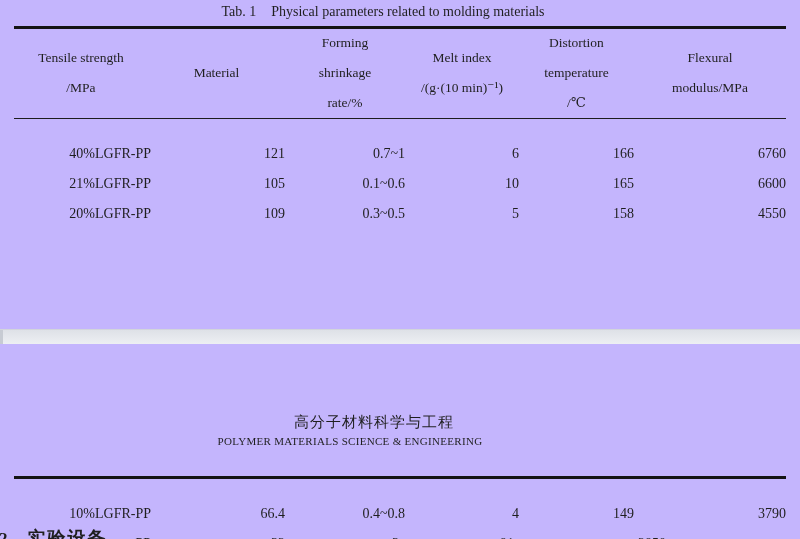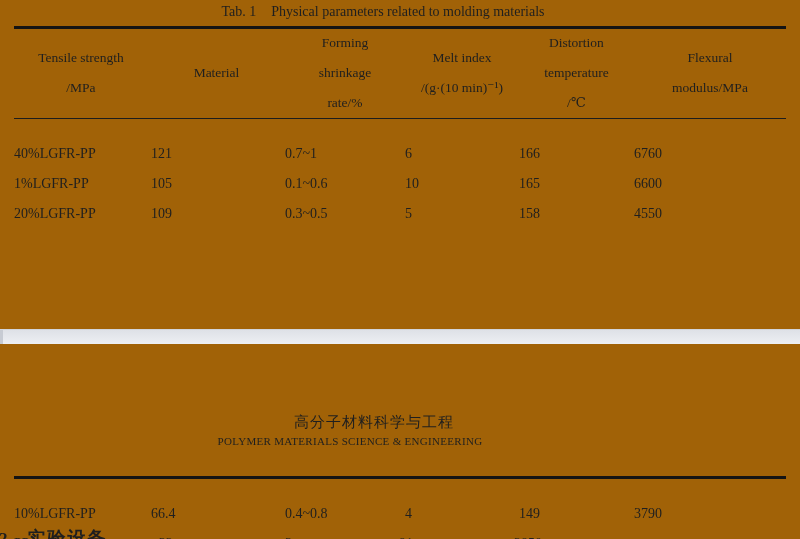--- a/index.html
+++ b/index.html
@@ -5,21 +5,21 @@
   html, body {
     margin: 0;
     padding: 0;
     background: #ffffff;
   }
   .screen {
     position: relative;
     width: 800px;
     height: 539px;
     overflow: hidden;
-    background: #a16207;
+    background: #c4b5fd;
     font-family: "Liberation Serif", "DejaVu Serif", serif;
     color: #1f1f1f;
   }
 
   
   .caption {
     position: absolute;
     top: 3px;
     left: 0;
     width: 766px;
@@ -60,21 +60,21 @@
     align-items: center;
     text-align: left;
     line-height: 30px;
   }
   .trow {
     display: flex;
     height: 30px;
     align-items: center;
     font-size: 14px;
   }
-  .cell { text-align: left; margin-top: 40px; }
+  .cell { text-align: right; margin-top: 40px; }
 
   .c0 { width: 137px; }
   .c1 { width: 134px; }
   .c2 { width: 120px; }
   .c3 { width: 114px; }
   .c4 { width: 115px; }
   .c5 { width: 152px; }
 
   
   .page-band {
@@ -179,21 +179,21 @@
 
     <div class="trow">
       <div class="cell c0">40%LGFR-PP</div>
       <div class="cell c1">121</div>
       <div class="cell c2">0.7~1</div>
       <div class="cell c3">6</div>
       <div class="cell c4">166</div>
       <div class="cell c5">6760</div>
     </div>
     <div class="trow">
-      <div class="cell c0">1%LGFR-PP</div>
+      <div class="cell c0">21%LGFR-PP</div>
       <div class="cell c1">105</div>
       <div class="cell c2">0.1~0.6</div>
       <div class="cell c3">10</div>
       <div class="cell c4">165</div>
       <div class="cell c5">6600</div>
     </div>
     <div class="trow">
       <div class="cell c0">20%LGFR-PP</div>
       <div class="cell c1">109</div>
       <div class="cell c2">0.3~0.5</div>

